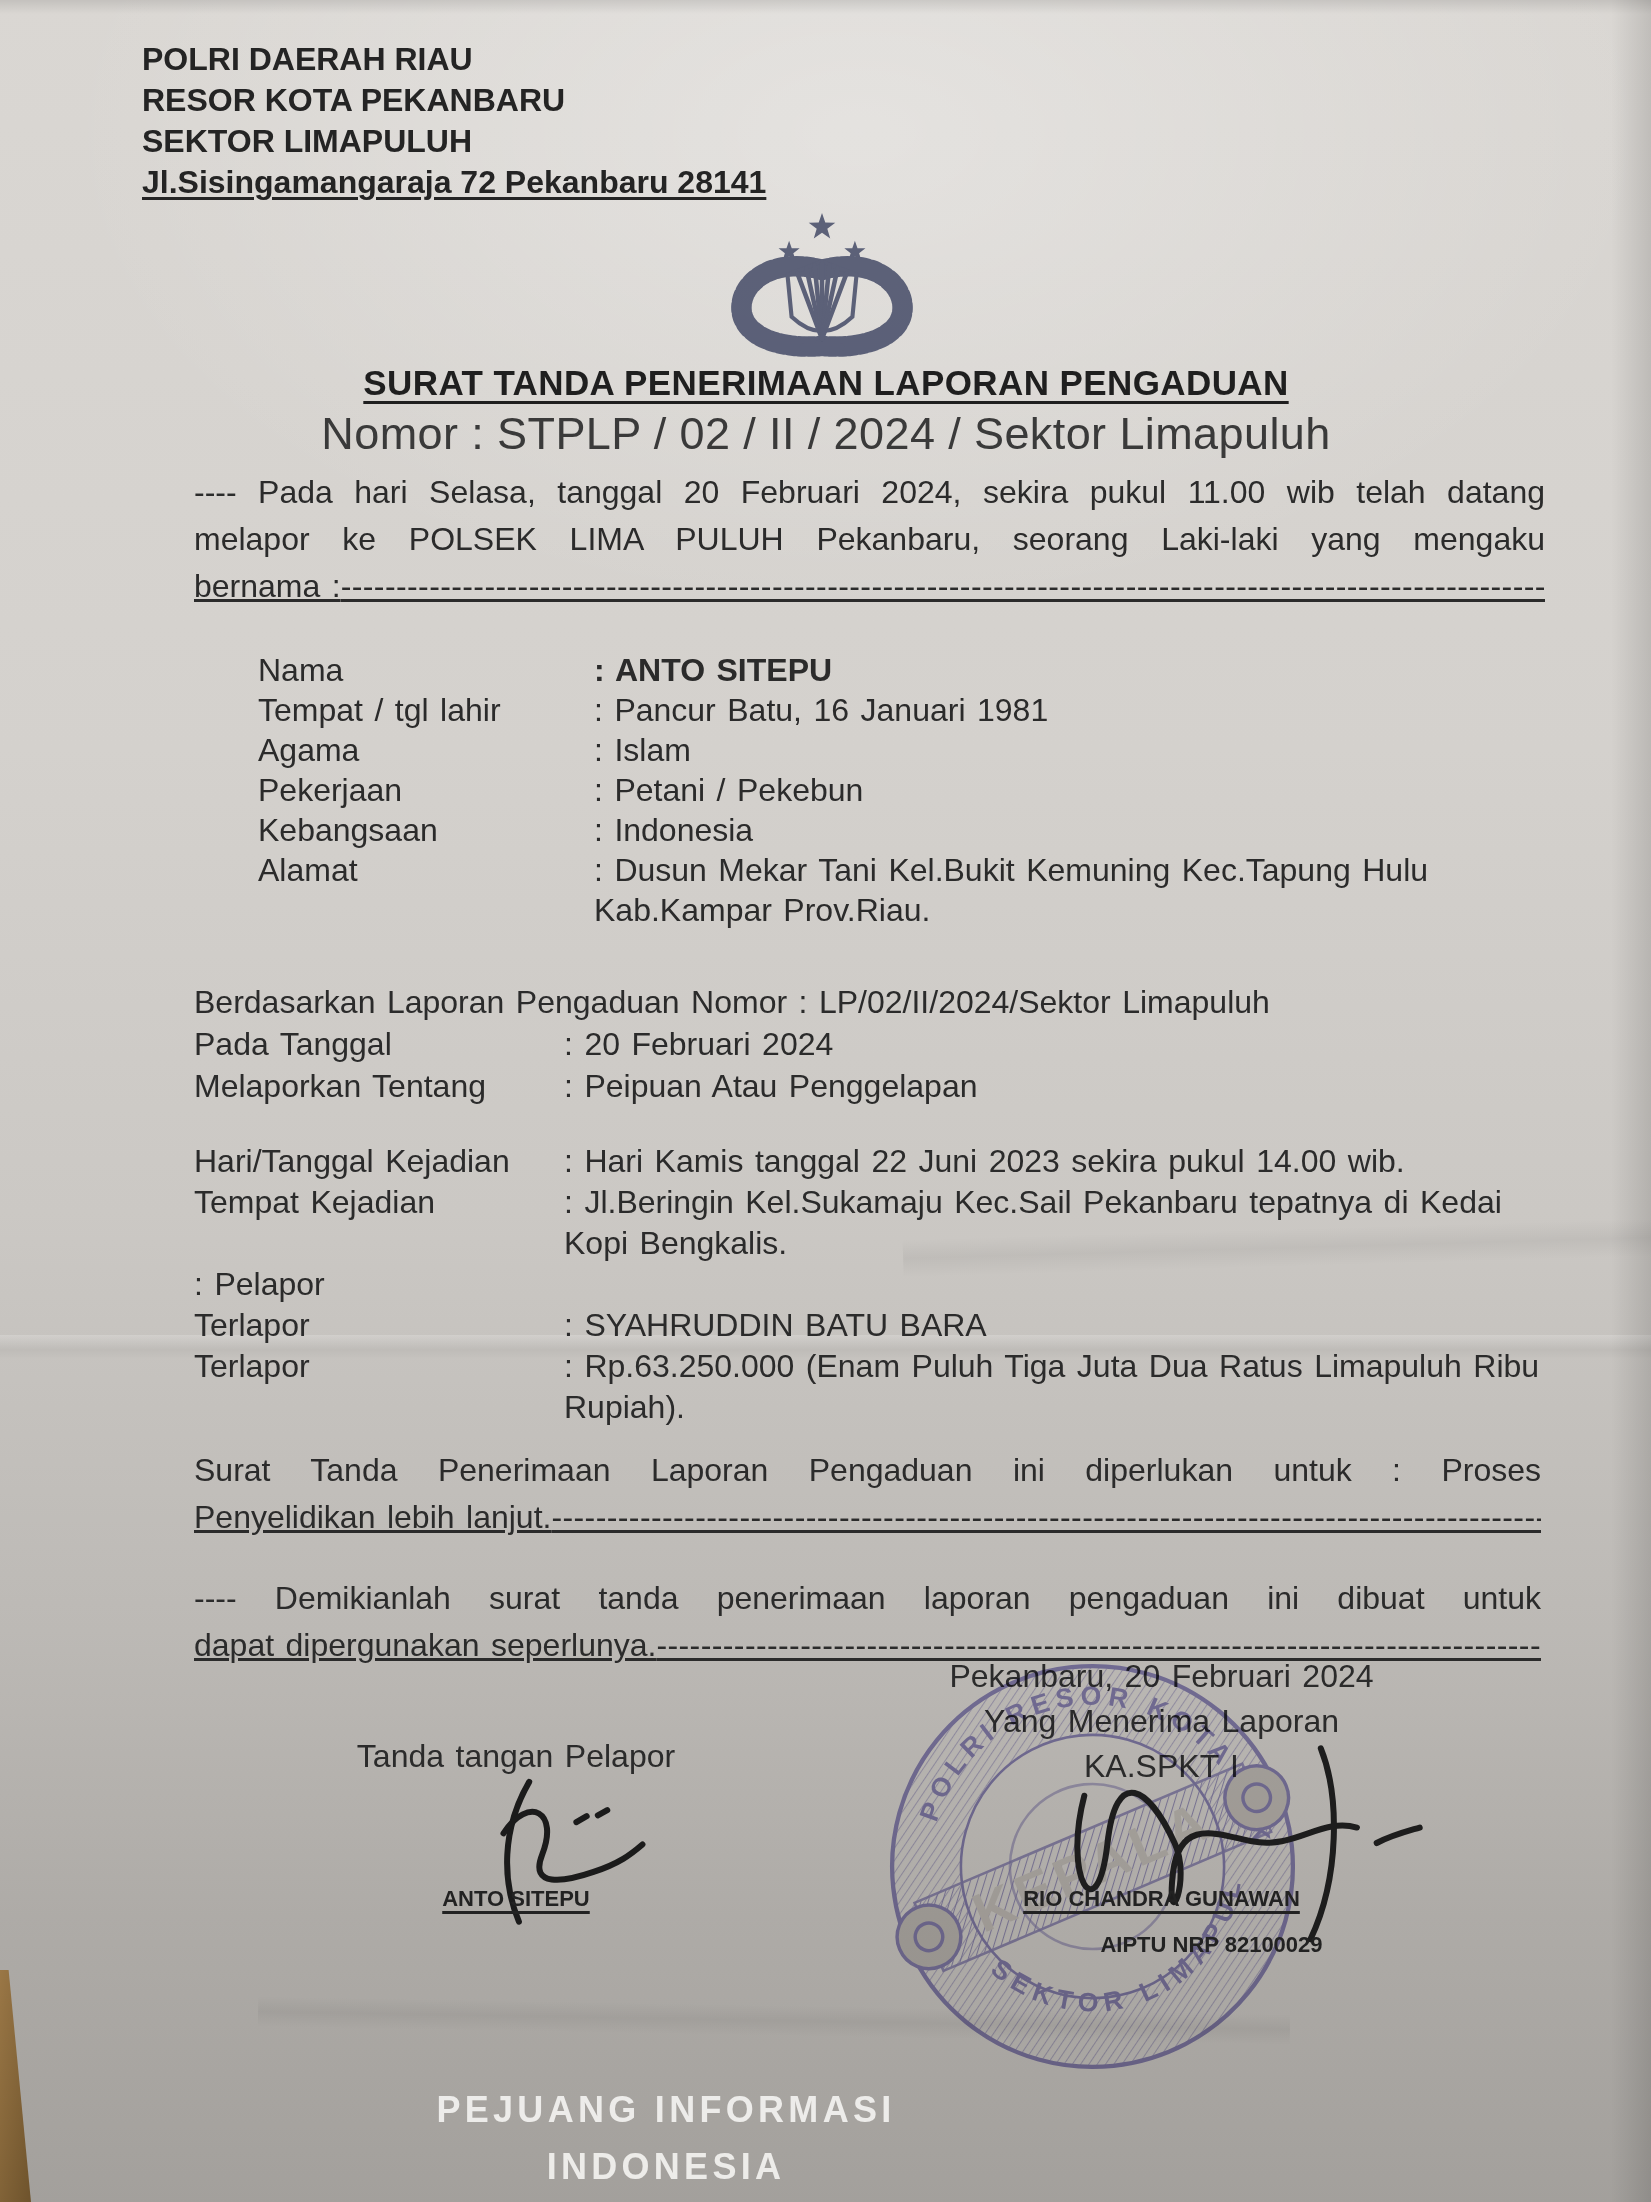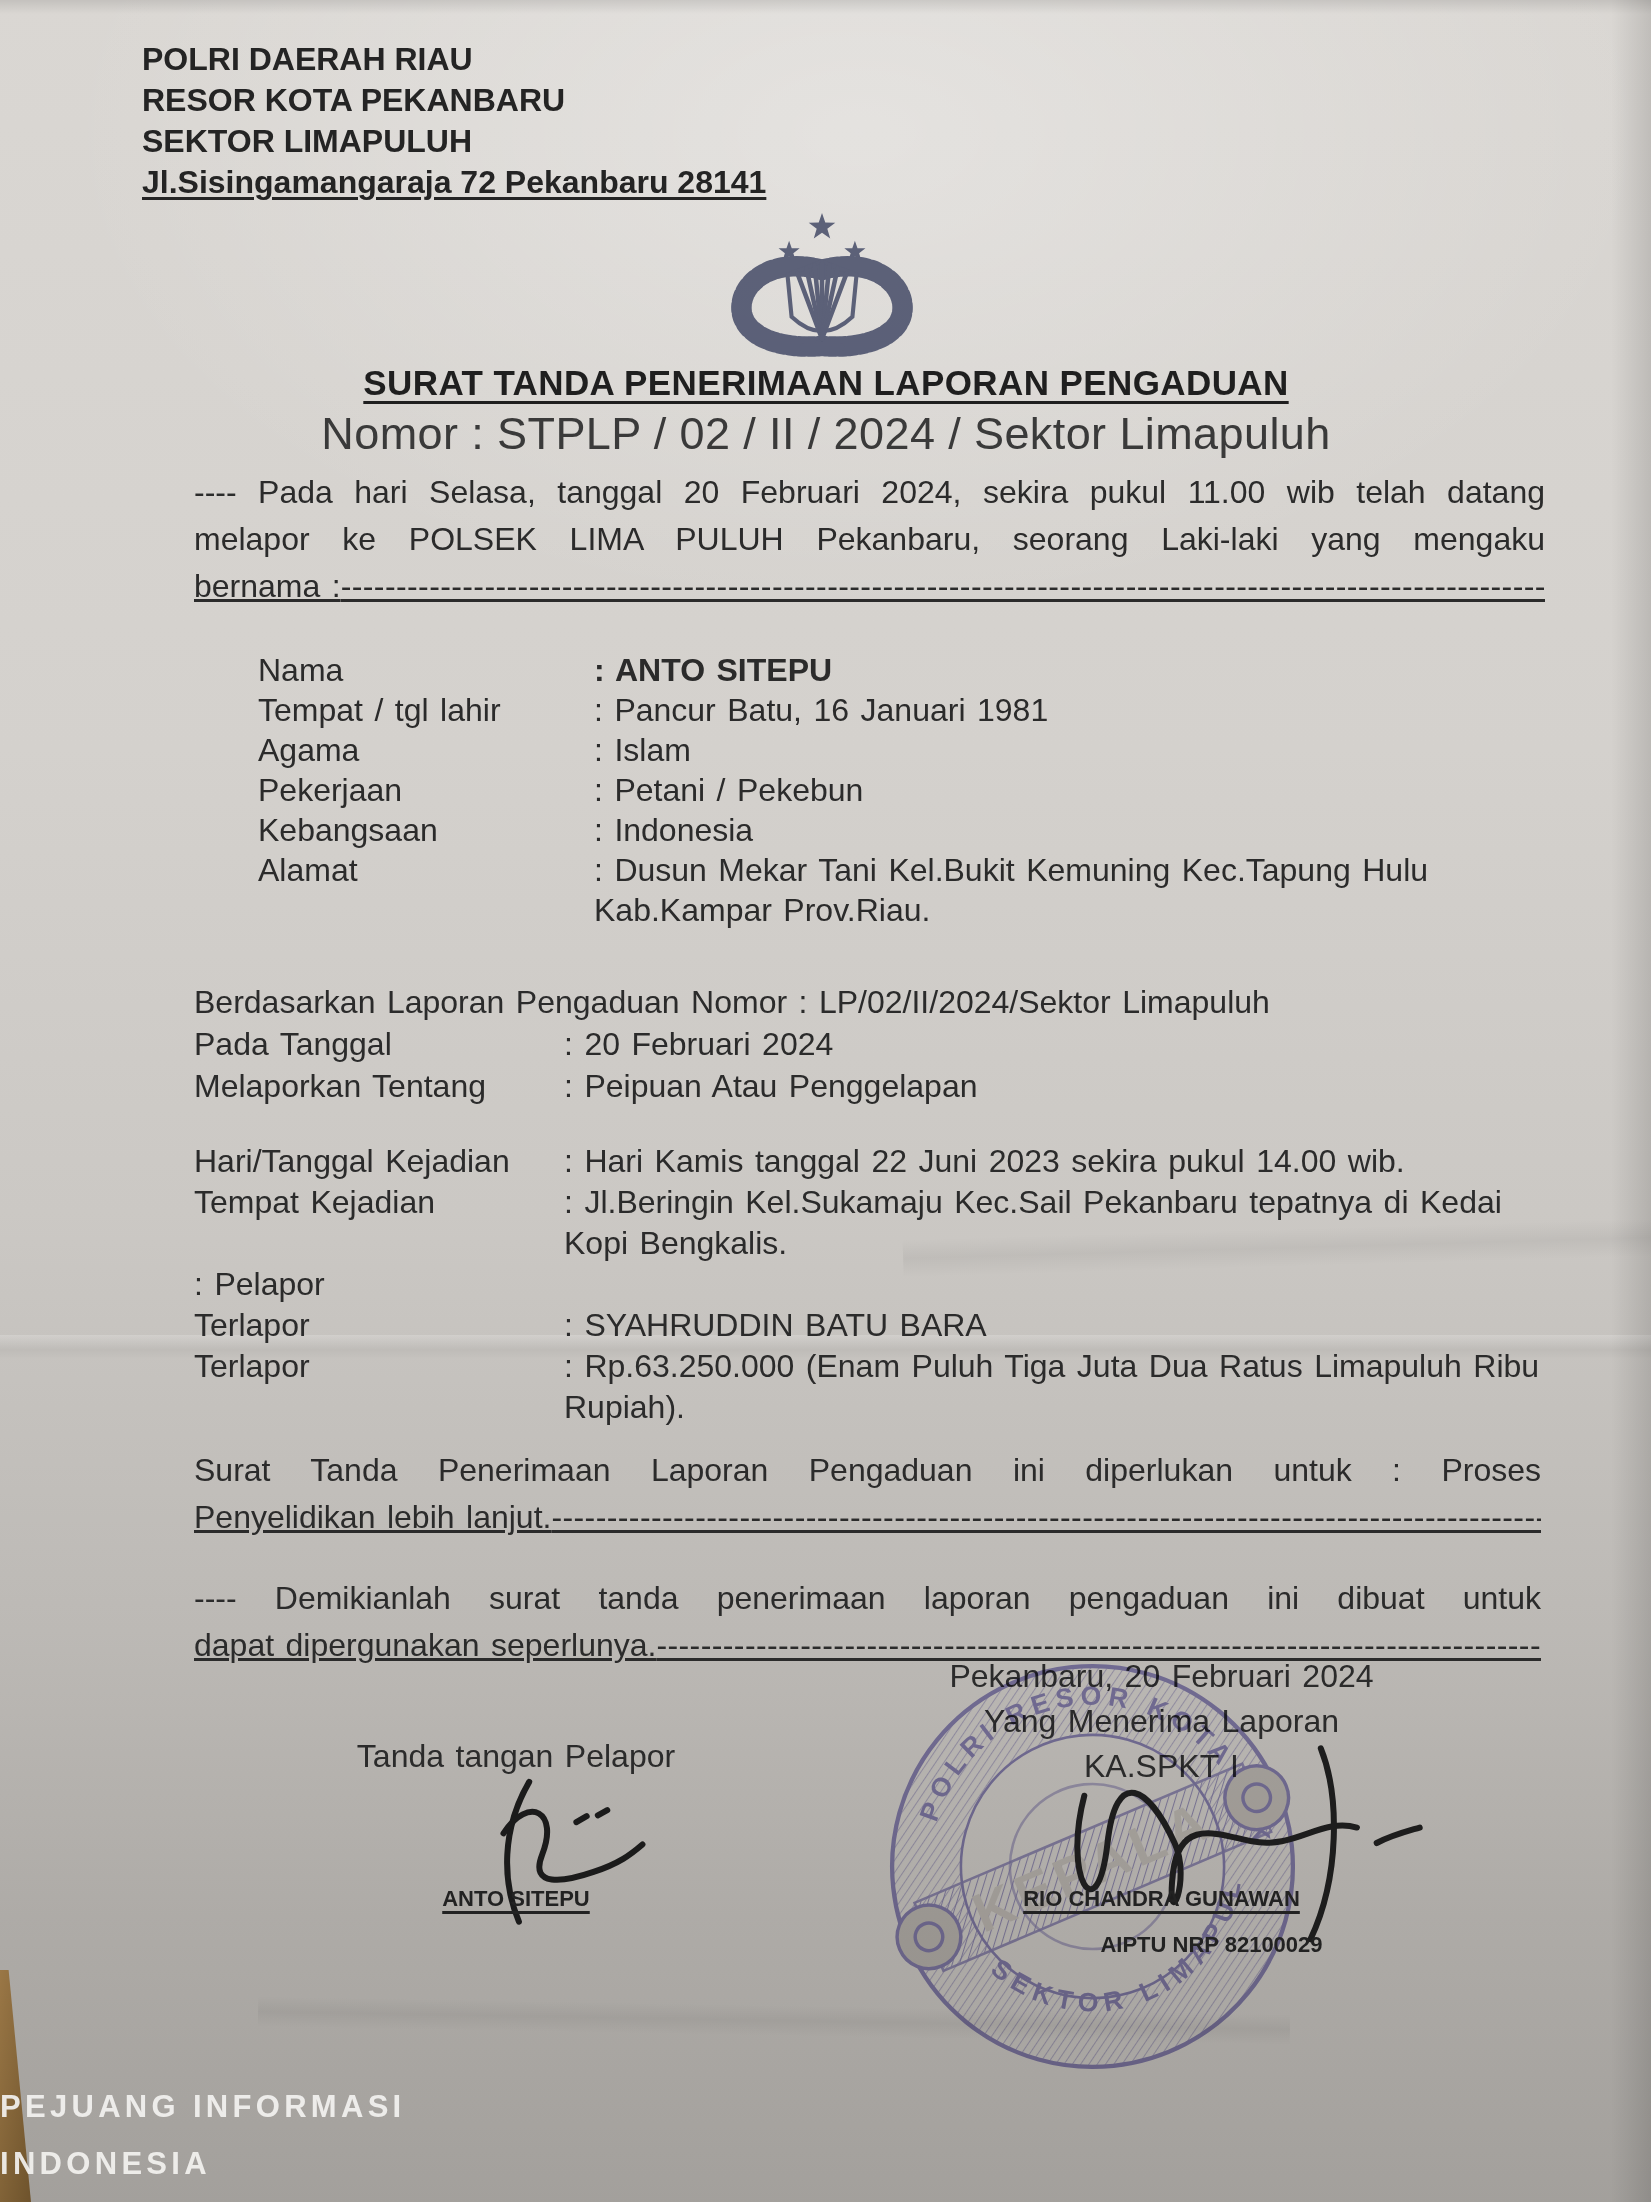--- a/index.html
+++ b/index.html
@@ -59,22 +59,22 @@
   .right-name{left:895px;top:1886px;width:533px;}
   .right-nrp{left:945px;top:1932px;width:533px;}
   .left-caption{left:301px;top:1738px;width:430px;text-align:center;}
   .left-name{left:301px;top:1886px;width:430px;}
   .sig-svg{position:absolute;}
   .officer-sig{left:1037px;top:1714px;width:430px;height:258px;}
   .reporter-sig{left:400px;top:1769px;width:267px;height:163px;}
   .stamp{position:absolute;left:856px;top:1630px;width:473px;height:473px;opacity:.68;
     mix-blend-mode:multiply;transform:rotate(-6deg);}
   
-  .watermark{position:absolute;left:0;width:1332px;text-align:left;font-weight:bold;
-    font-size:31px;letter-spacing:4.3px;color:rgba(243,242,240,.92);}
+  .watermark{position:absolute;left:0;width:1332px;text-align:center;font-weight:bold;
+    font-size:36px;letter-spacing:4.3px;color:rgba(243,242,240,.92);}
   .wm1{top:2089px;}
   .wm2{top:2146px;}
 </style>
 </head>
 <body>
 
 <div class="page">
 
   <div class="crease-h" style="top:1335px"></div>
   <div class="crease-soft" style="left:903px;top:1229px;width:749px;height:38px;transform:rotate(-1.6deg)"></div>

